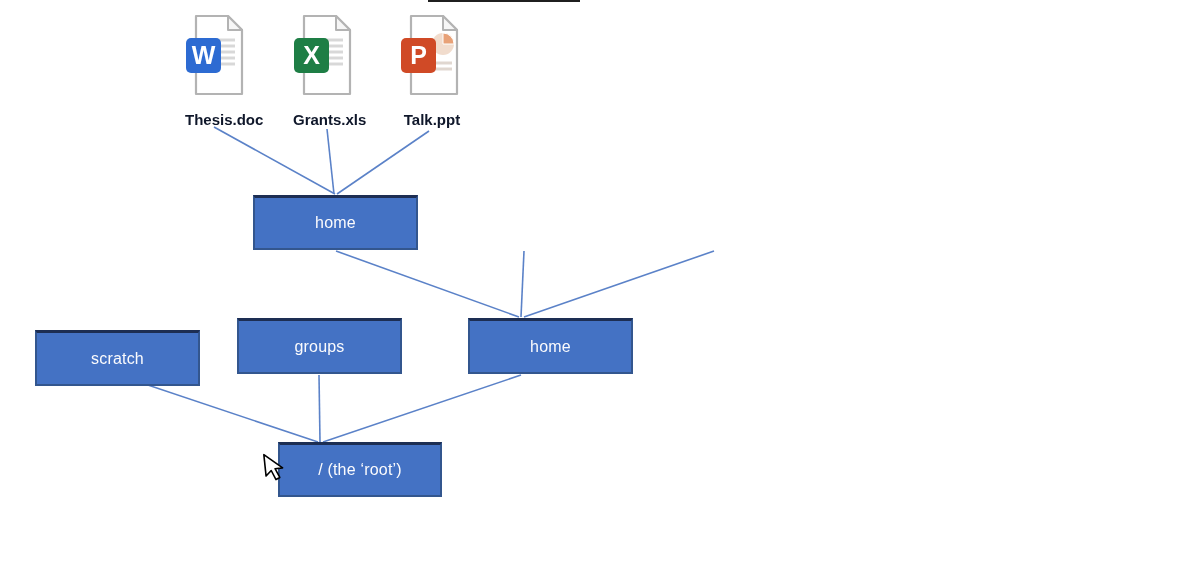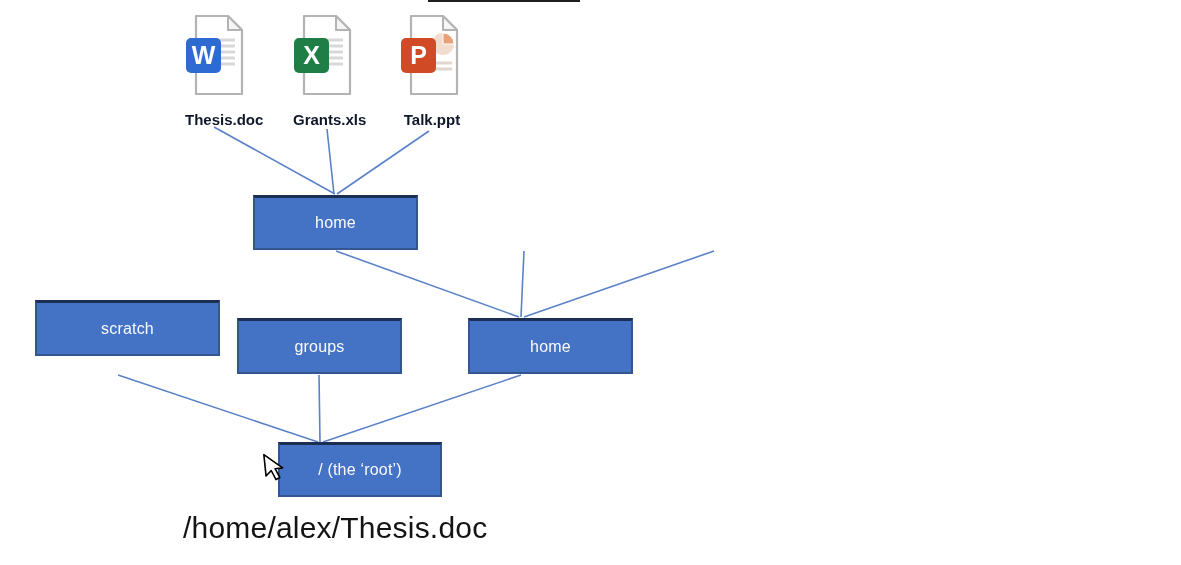--- a/index.html
+++ b/index.html
@@ -15,21 +15,21 @@
     position:absolute;width:165px;height:55px;
     background:#4472c4;
     border:2px solid #33568e;border-top:3px solid #1d2e53;
     box-sizing:border-box;
     display:flex;align-items:center;justify-content:center;
     color:#fbfbfd;font-size:16px;letter-spacing:.2px;
   }
   .n-alex{left:253px;top:195px;}
   .n-bryn{left:443px;top:195px;}
   .n-madoc{left:632px;top:195px;}
-  .n-scratch{left:35px;top:300px;width:185px;height:56px;}
+  .n-scratch{left:35px;top:330px;width:165px;height:56px;}
   .n-groups{left:237px;top:318px;width:165px;height:56px;}
   .n-home{left:439px;top:318px;width:165px;height:56px;margin-left:29px;}
   .n-root{left:238px;top:442px;width:164px;height:55px;margin-left:40px;}
   
   .file{position:absolute;width:64px;text-align:center;}
   .f-word{left:185px;top:13px;}
   .f-excel{left:293px;top:13px;}
   .f-ppt{left:400px;top:13px;}
   .file svg{display:block;margin:0 auto;}
   .file-label{font-size:15px;font-weight:700;color:#0f172a;margin-top:14px;white-space:nowrap;}
@@ -127,15 +127,14 @@
   <div class="node n-root">
     <span>/ (the ‘root’)</span>
   </div>
 
   <div class="cursor">
     <svg width="24" height="32" viewBox="0 0 24 32">
       <polygon points="1.5,1.5 1.5,23 7.2,18 11,27.5 15,25.8 11.2,16.6 18.8,16.6" fill="#ffffff" stroke="#000000" stroke-width="1.6" stroke-linejoin="round"></polygon>
     </svg>
   </div>
 
-  <div class="caption">/home/alex/Thesis.doc</div>
 
 </div>
 
 </body></html>

